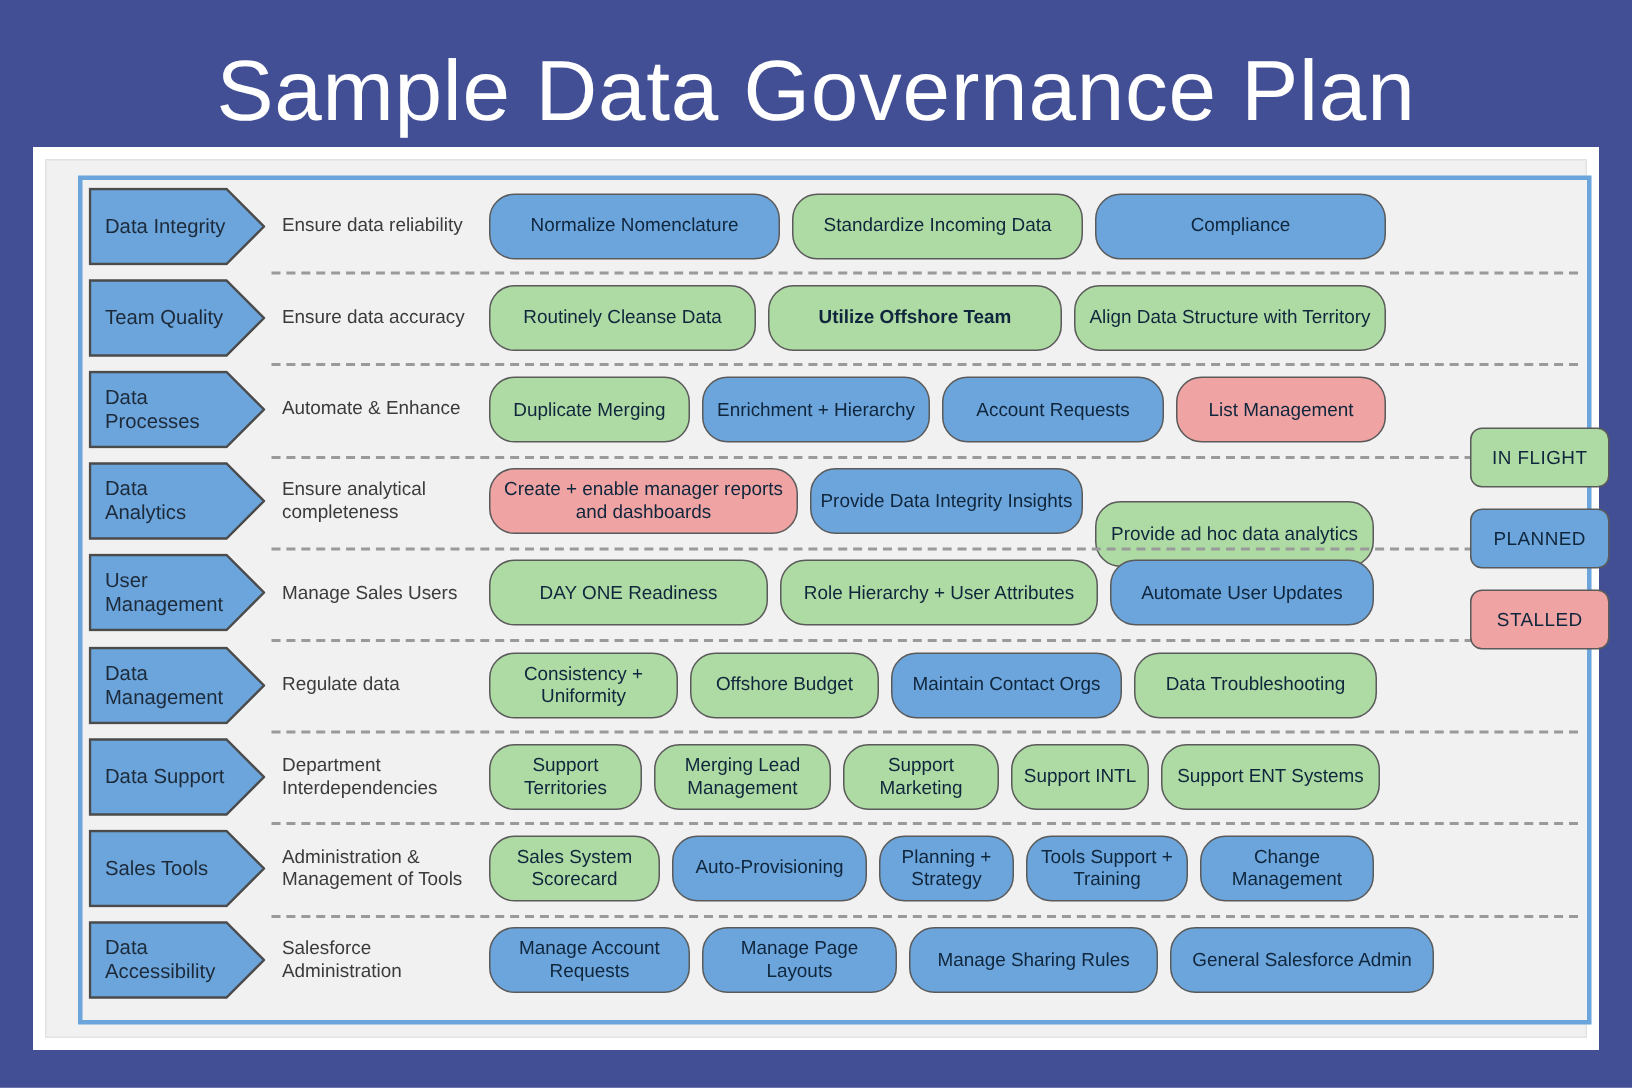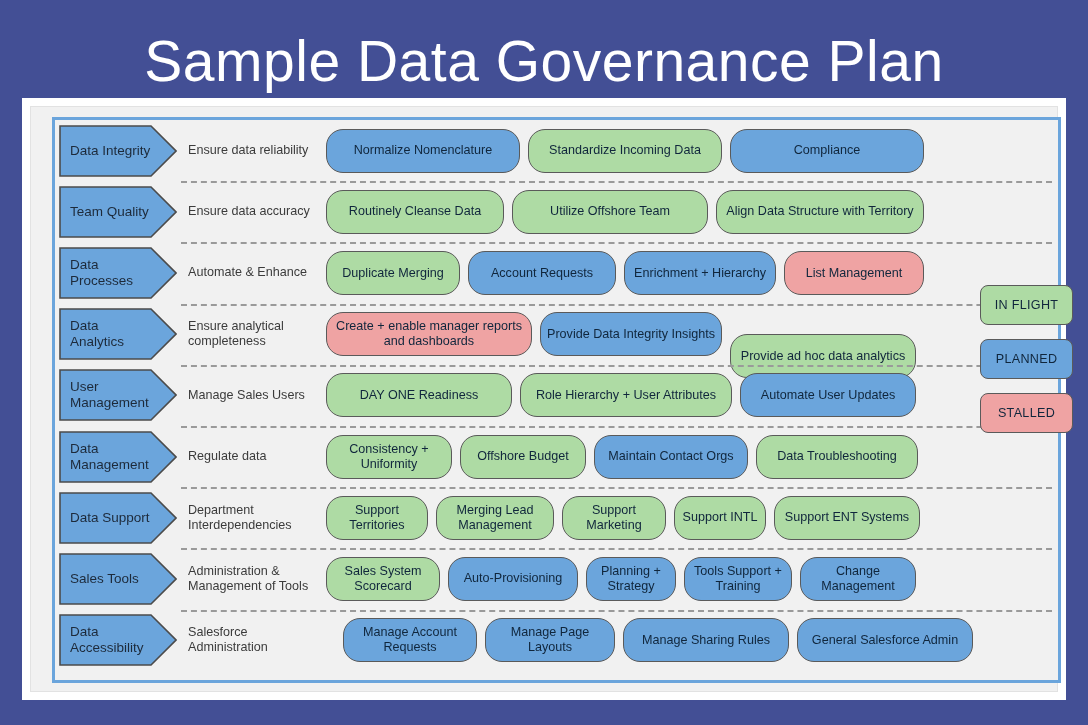--- a/index.html
+++ b/index.html
@@ -211,39 +211,39 @@
             <div class="chev">
               <svg viewBox="0 0 118 52" preserveAspectRatio="none">
                 <polygon points="1,1 92,1 117,26 92,51 1,51" fill="#6ba5dc" stroke="#4b4b4b" stroke-width="1.6"></polygon>
               </svg>
               <div class="chev-label">Team Quality</div>
             </div>
           </div>
           <div class="desc-cell">Ensure data accuracy</div>
           <div class="cards">
             <div class="card c-green" style="width: 178px; flex: 0 0 178px;">Routinely Cleanse Data</div>
-            <div class="card c-green" style="width: 196px; flex: 0 0 196px;">Utilize Offshore Team</div>
+            <div class="card c-green" style="width: 196px; flex: 0 0 196px; font-weight: bold;">Utilize Offshore Team</div>
             <div class="card c-green" style="width: 208px; flex: 0 0 208px;">Align Data Structure with Territory</div>
           </div>
         </div>
         <div class="row">
           <div class="sep"></div>
           <div class="chev-cell">
             <div class="chev">
               <svg viewBox="0 0 118 52" preserveAspectRatio="none">
                 <polygon points="1,1 92,1 117,26 92,51 1,51" fill="#6ba5dc" stroke="#4b4b4b" stroke-width="1.6"></polygon>
               </svg>
               <div class="chev-label">Data Processes</div>
             </div>
           </div>
           <div class="desc-cell">Automate &amp; Enhance</div>
           <div class="cards">
             <div class="card c-green" style="width: 134px; flex: 0 0 134px;">Duplicate Merging</div>
+            <div class="card c-blue" style="width: 152px; flex: 0 0 152px;">Enrichment + Hierarchy</div>
             <div class="card c-blue" style="width: 148px; flex: 0 0 148px;">Account Requests</div>
-            <div class="card c-blue" style="width: 152px; flex: 0 0 152px;">Enrichment + Hierarchy</div>
             <div class="card c-red" style="width: 140px; flex: 0 0 140px;">List Management</div>
           </div>
         </div>
         <div class="row">
           <div class="sep"></div>
           <div class="chev-cell">
             <div class="chev">
               <svg viewBox="0 0 118 52" preserveAspectRatio="none">
                 <polygon points="1,1 92,1 117,26 92,51 1,51" fill="#6ba5dc" stroke="#4b4b4b" stroke-width="1.6"></polygon>
               </svg>
@@ -335,21 +335,21 @@
           <div class="chev-cell">
             <div class="chev">
               <svg viewBox="0 0 118 52" preserveAspectRatio="none">
                 <polygon points="1,1 92,1 117,26 92,51 1,51" fill="#6ba5dc" stroke="#4b4b4b" stroke-width="1.6"></polygon>
               </svg>
               <div class="chev-label">Data Accessibility</div>
             </div>
           </div>
           <div class="desc-cell">Salesforce Administration</div>
           <div class="cards">
-            <div class="card c-blue" style="width: 134px; flex: 0 0 134px; margin-left: 17px;">Manage Account Requests</div>
+            <div class="card c-blue" style="width: 134px; flex: 0 0 134px;">Manage Account Requests</div>
             <div class="card c-blue" style="width: 130px; flex: 0 0 130px;">Manage Page Layouts</div>
             <div class="card c-blue" style="width: 166px; flex: 0 0 166px;">Manage Sharing Rules</div>
             <div class="card c-blue" style="width: 176px; flex: 0 0 176px;">General Salesforce Admin</div>
           </div>
         </div>
       </div>
 
     <div id="legend">
         <div class="legend-item c-green" id="legend-0">IN FLIGHT</div>
         <div class="legend-item c-blue" id="legend-1">PLANNED</div>

